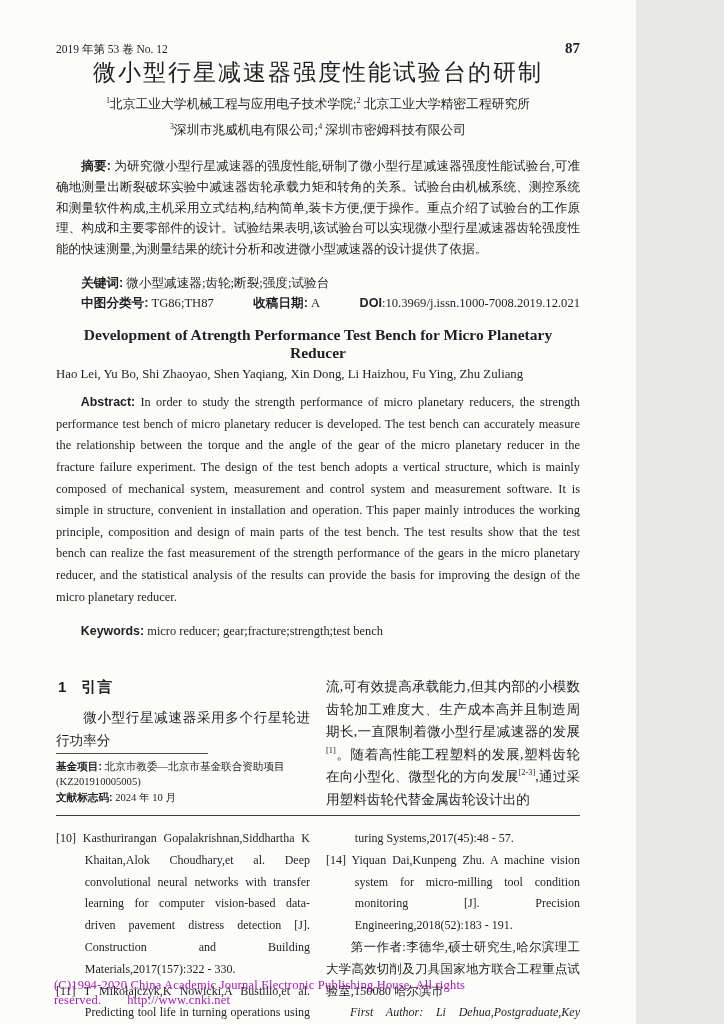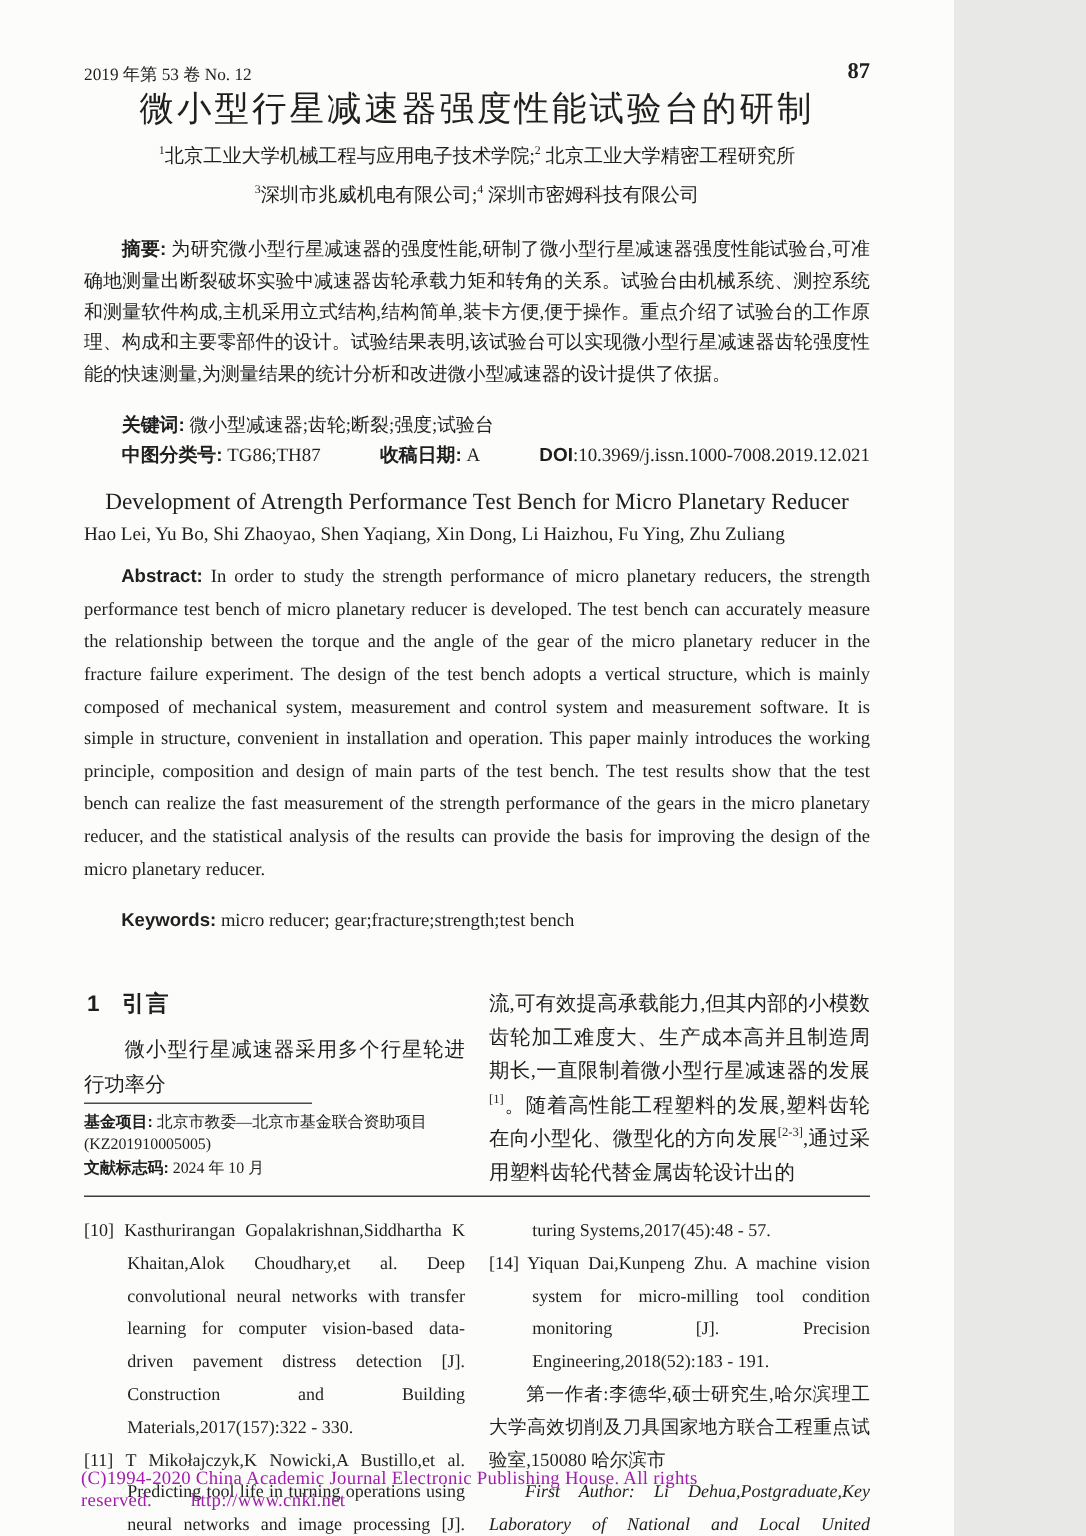--- a/index.html
+++ b/index.html
@@ -29,21 +29,21 @@
     font-weight:normal;font-size:23px;letter-spacing:2px;
   }
   .authors-cn{margin-top:16px;text-align:center;font-size:14.5px;letter-spacing:1px;}
   .affil{margin-top:6px;text-align:center;font-size:12.8px;line-height:20px;}
   
   .abs-cn{margin-top:16px;font-size:12.6px;line-height:20.8px;text-align:justify;text-indent:2em;}
   .lab{font-family:"Liberation Sans","DejaVu Sans",sans-serif;font-weight:bold;}
   .kw-cn{font-size:12.6px;line-height:20.8px;padding-left:2em;}
   .clc-line{display:flex;justify-content:space-between;font-size:12.6px;line-height:20.8px;padding-left:2em;}
   
-  .title-en{margin-top:12px;text-align:center;font-weight:normal;font-size:15.5px;}
+  .title-en{margin-top:12px;text-align:center;font-weight:bold;font-size:15.5px;}
   .authors-en{margin-top:5px;font-size:12.8px;}
   .abs-en{margin-top:10px;font-size:12.4px;line-height:21.6px;text-align:justify;text-indent:2em;}
   .kw-en{font-size:12.4px;line-height:21.6px;padding-left:2em;}
   
   .twocol{display:flex;gap:16px;margin-top:32px;}
   .col{width:297px;box-sizing:border-box;}
   .col-left{display:flex;flex-direction:column;}
   .sec-head{
     font-family:"Liberation Sans","DejaVu Sans",sans-serif;
     font-weight:bold;font-size:15px;margin:4px 0 10px 2px;letter-spacing:1px;

